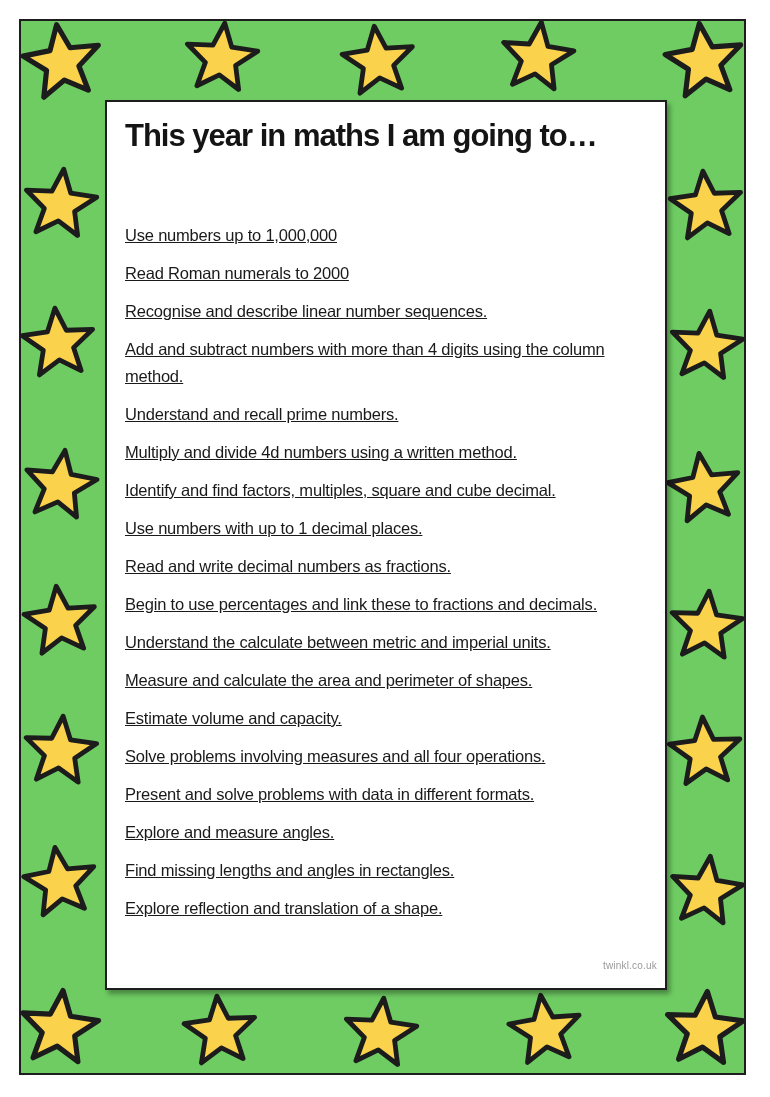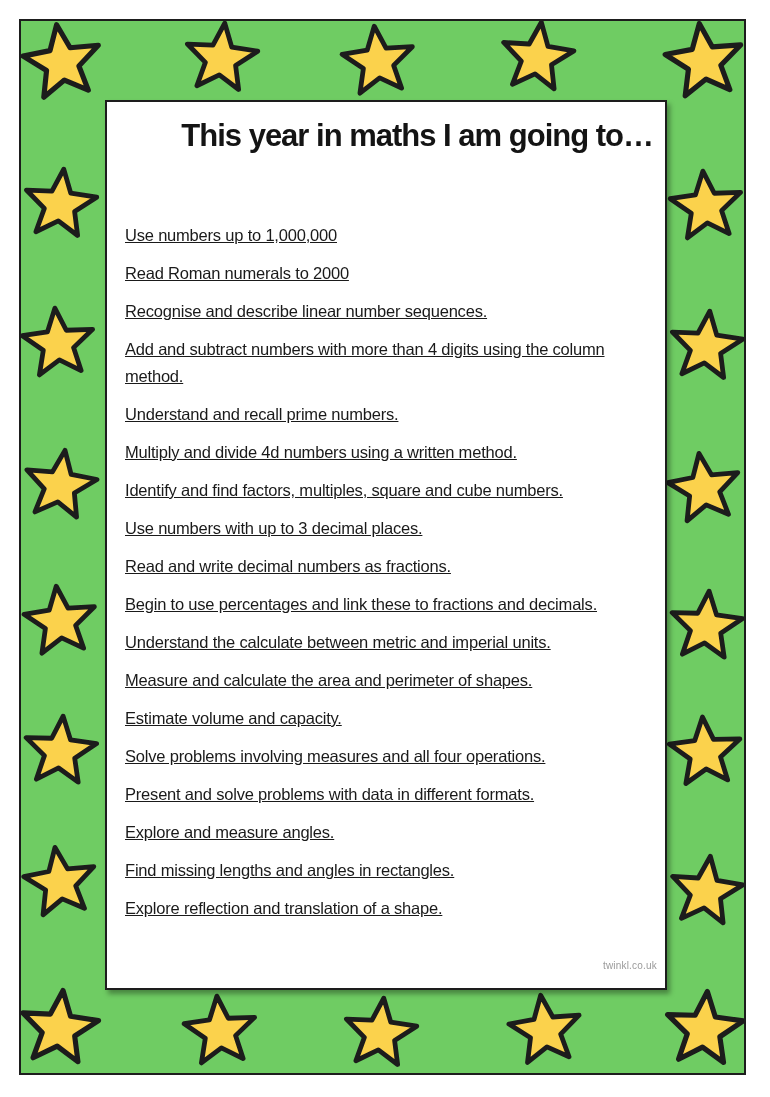--- a/index.html
+++ b/index.html
@@ -45,21 +45,20 @@
     padding: 10px 12px 10px 14px;
   }
   .panel h1 {
     margin: 2px 0 0 4px;
     font-size: 31px;
     line-height: 44px;
     font-weight: 700;
     letter-spacing: -1px;
     color: #141414;
     white-space: nowrap;
-    text-align: right;
   }
   .objectives {
     list-style: none;
     margin: 64px 0 0 0;
     padding: 0 0 0 4px;
   }
   .objectives li {
     font-size: 16.5px;
     line-height: 27px;
     margin-bottom: 11px;
@@ -155,22 +154,22 @@
   <div class="panel">
     <h1>This year in maths I am going to…</h1>
     <ul class="objectives">
       <li>Use numbers up to 1,000,000</li>
       <li>Read Roman numerals to 2000</li>
       <li>Recognise and describe linear number sequences.</li>
       <li>Add and subtract numbers with more than 4 digits using the column
 method.</li>
       <li>Understand and recall prime numbers.</li>
       <li>Multiply and divide 4d numbers using a written method.</li>
-      <li>Identify and find factors, multiples, square and cube numbers.</li>
-      <li>Use numbers with up to 3 decimal places.</li>
+      <li>Identify and find factors, multiples, square and cube decimal.</li>
+      <li>Use numbers with up to 1 decimal places.</li>
       <li>Read and write decimal numbers as fractions.</li>
       <li>Begin to use percentages and link these to fractions and decimals.</li>
       <li>Understand the calculate between metric and imperial units.</li>
       <li>Measure and calculate the area and perimeter of shapes.</li>
       <li>Estimate volume and capacity.</li>
       <li>Solve problems involving measures and all four operations.</li>
       <li>Present and solve problems with data in different formats.</li>
       <li>Explore and measure angles.</li>
       <li>Find missing lengths and angles in rectangles.</li>
       <li>Explore reflection and translation of a shape.</li>

